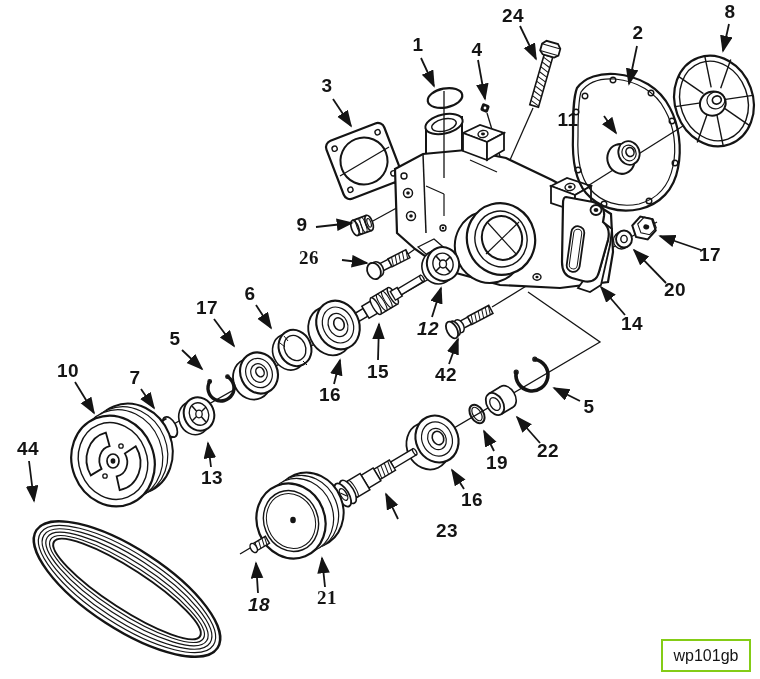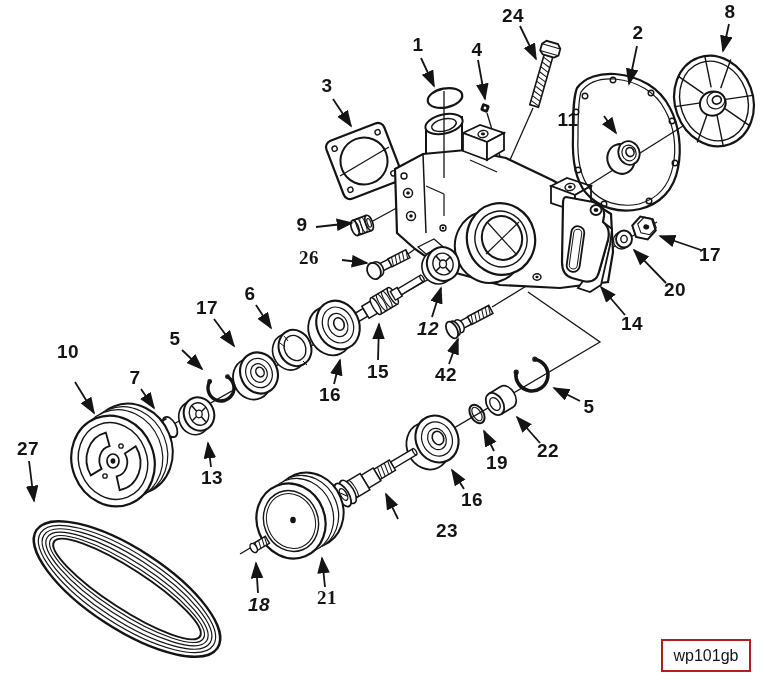--- a/index.html
+++ b/index.html
@@ -9,21 +9,21 @@
   }
   .stage svg{position:absolute;left:0;top:0;}
   .callout-layer{position:absolute;left:0;top:0;width:100%;height:100%;pointer-events:none;}
   .callout{
     position:absolute;transform:translate(-50%,-50%);
     font-weight:bold;font-size:19px;color:#141414;letter-spacing:0.5px;
     font-family:"Liberation Sans", sans-serif;white-space:nowrap;
   }
   .figure-code{
     position:absolute;left:661px;top:639px;width:90px;height:33px;
-    border:2px solid #b91c1c;background:#ffffff;box-sizing:border-box;
+    border:2px solid #84cc16;background:#ffffff;box-sizing:border-box;
     display:flex;align-items:center;justify-content:center;
     font-size:16px;color:#141414;font-family:"Liberation Sans", sans-serif;
   }
 </style>
 </head>
 <body>
 
 <div class="stage">
 
 <svg width="760" height="679" viewBox="0 0 760 679">
@@ -444,39 +444,39 @@
       <div class="callout" style="left: 418px; top: 45px;">1</div>
       <div class="callout" style="left: 638px; top: 33px;">2</div>
       <div class="callout" style="left: 327px; top: 86px;">3</div>
       <div class="callout" style="left: 477px; top: 50px;">4</div>
       <div class="callout" style="left: 175px; top: 339px;">5</div>
       <div class="callout" style="left: 589px; top: 407px;">5</div>
       <div class="callout" style="left: 250px; top: 294px;">6</div>
       <div class="callout" style="left: 135px; top: 378px;">7</div>
       <div class="callout" style="left: 730px; top: 12px;">8</div>
       <div class="callout" style="left: 302px; top: 225px;">9</div>
-      <div class="callout" style="left: 68px; top: 352px;">10</div>
+      <div class="callout" style="left: 68px; top: 371px;">10</div>
       <div class="callout" style="left: 568px; top: 104px; margin-top: 16px;">11</div>
       <div class="callout" style="left: 428px; top: 329px; font-style: italic;">12</div>
       <div class="callout" style="left: 212px; top: 478px;">13</div>
       <div class="callout" style="left: 632px; top: 324px;">14</div>
       <div class="callout" style="left: 378px; top: 372px;">15</div>
       <div class="callout" style="left: 330px; top: 395px;">16</div>
       <div class="callout" style="left: 472px; top: 500px;">16</div>
       <div class="callout" style="left: 207px; top: 308px;">17</div>
       <div class="callout" style="left: 710px; top: 255px;">17</div>
       <div class="callout" style="left: 259px; top: 605px; font-style: italic;">18</div>
       <div class="callout" style="left: 497px; top: 463px;">19</div>
       <div class="callout" style="left: 675px; top: 290px;">20</div>
       <div class="callout" style="left: 327px; top: 598px; font-family: Liberation Serif, serif;">21</div>
       <div class="callout" style="left: 548px; top: 451px;">22</div>
       <div class="callout" style="left: 403px; top: 531px; margin-left: 44px;">23</div>
       <div class="callout" style="left: 513px; top: 16px;">24</div>
       <div class="callout" style="left: 446px; top: 375px;">42</div>
       <div class="callout" style="left: 309px; top: 258px; font-family: Liberation Serif, serif;">26</div>
-      <div class="callout" style="left: 28px; top: 449px;">27</div>
+      <div class="callout" style="left: 28px; top: 449px;">44</div>
     </div>
 
 <div class="figure-code">
   <span>wp101gb</span>
 </div>
 
 </div>
 
 </body></html>

